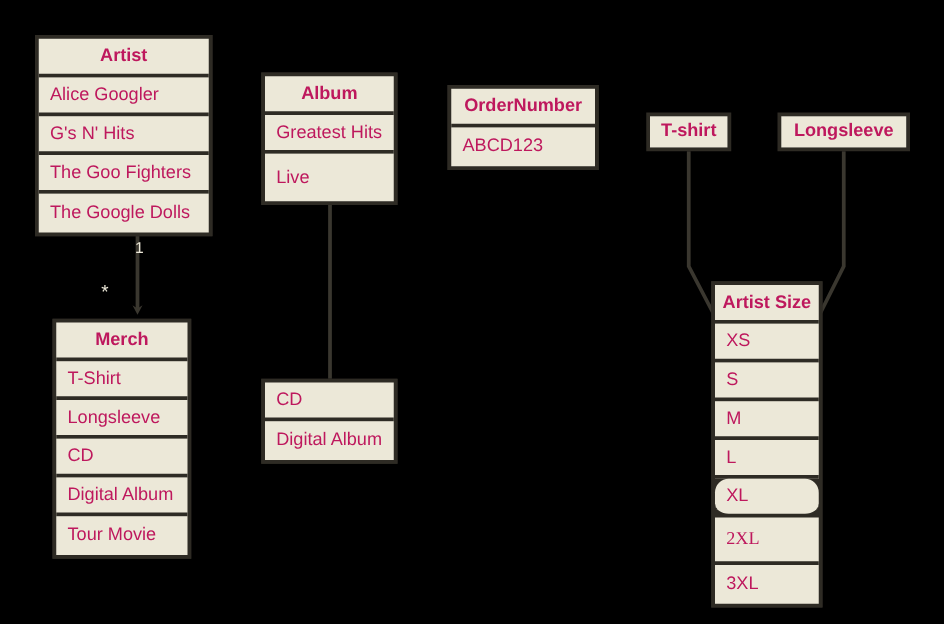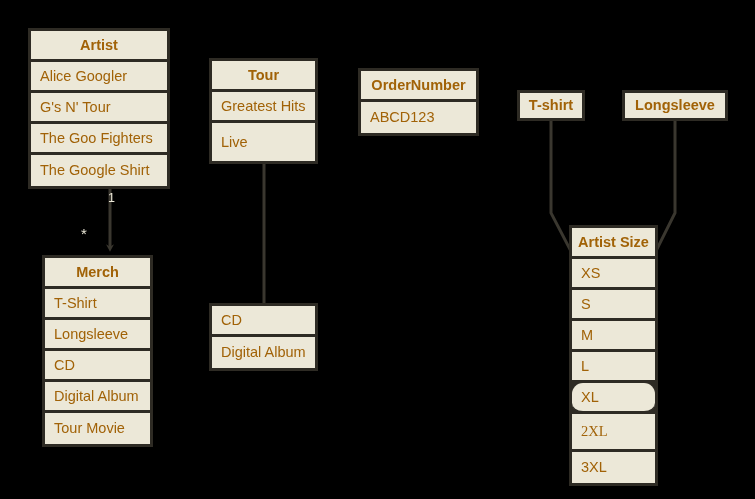--- a/index.html
+++ b/index.html
@@ -27,21 +27,21 @@
     position: absolute;
     box-sizing: border-box;
     border: 3px solid #2e2b24;
     background: #2e2b24;
     display: flex;
     flex-direction: column;
   }
   .cell {
     box-sizing: border-box;
     background: #ece8d8;
-    color: #a16207;
+    color: #be185d;
     font-size: 14.5px;
     line-height: 1;
     display: flex;
     align-items: center;
     padding: 0 9px;
     border-bottom: 3px solid #2e2b24;
   }
   .cell:last-child {
     border-bottom: none;
   }
@@ -81,36 +81,36 @@
 
     <path d="M675,121 L675,213 L653,257" stroke="#3a372f" stroke-width="3" fill="none"></path>
   </svg>
 
   <div class="edge-label" style="left:108px; top:192px;">1</div>
   <div class="edge-label star" style="left:81px; top:226px;">*</div>
 
   <div class="entity" style="left:28px; top:28px; width:142px;">
     <div class="cell header" style="height:31px;">Artist</div>
     <div class="cell" style="height:31px;">Alice Googler</div>
-    <div class="cell" style="height:31px;">G's N' Tour</div>
+    <div class="cell" style="height:31px;">G's N' Hits</div>
     <div class="cell" style="height:31px;">The Goo Fighters</div>
-    <div class="cell" style="height:31px;">The Google Shirt</div>
+    <div class="cell" style="height:31px;">The Google Dolls</div>
   </div>
 
   <div class="entity" style="left:42px; top:255px; width:111px;">
     <div class="cell header" style="height:31px;">Merch</div>
     <div class="cell" style="height:31px;">T-Shirt</div>
     <div class="cell" style="height:31px;">Longsleeve</div>
     <div class="cell" style="height:31px;">CD</div>
     <div class="cell" style="height:31px;">Digital Album</div>
     <div class="cell" style="height:31px;">Tour Movie</div>
   </div>
 
   <div class="entity" style="left:209px; top:58px; width:109px;">
-    <div class="cell header" style="height:31px;">Tour</div>
+    <div class="cell header" style="height:31px;">Album</div>
     <div class="cell" style="height:31px;">Greatest Hits</div>
     <div class="cell" style="height:38px;">Live</div>
   </div>
 
   <div class="entity" style="left:209px; top:303px; width:109px;">
     <div class="cell" style="height:31px;">CD</div>
     <div class="cell" style="height:31px;">Digital Album</div>
   </div>
 
   <div class="entity" style="left:358px; top:68px; width:121px;">

